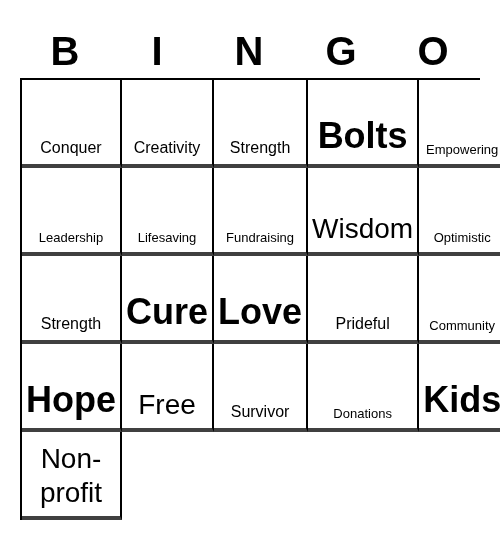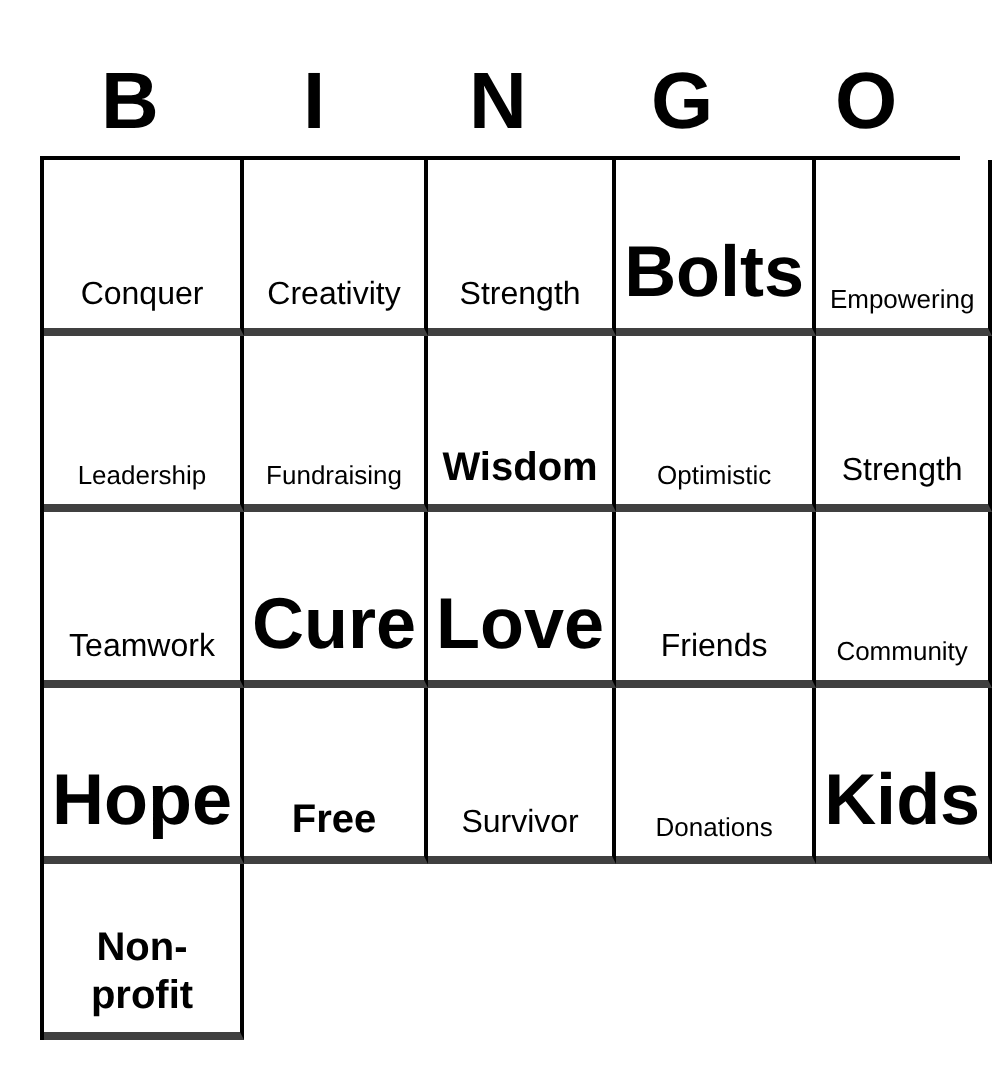--- a/index.html
+++ b/index.html
@@ -60,22 +60,22 @@
 
     .size-small {
       font-size: 13px;
     }
 
     .size-medium {
       font-size: 16px;
     }
 
     .size-large {
-      font-size: 20px;
-      font-weight: bold;
+      font-size: 28px;
+      font-weight: normal;
     }
 
     .size-xlarge {
       font-size: 36px;
       font-weight: bold;
     }
   </style>
 </head>
 <body>
 
@@ -100,42 +100,42 @@
       <div class="bingo-cell">
         <span class="cell-text size-xlarge">Bolts</span>
       </div>
       <div class="bingo-cell">
         <span class="cell-text size-small">Empowering</span>
       </div>
       <div class="bingo-cell">
         <span class="cell-text size-small">Leadership</span>
       </div>
       <div class="bingo-cell">
+        <span class="cell-text size-small">Lifesaving</span>
+      </div>
+      <div class="bingo-cell">
         <span class="cell-text size-small">Fundraising</span>
       </div>
       <div class="bingo-cell">
         <span class="cell-text size-large">Wisdom</span>
       </div>
       <div class="bingo-cell">
         <span class="cell-text size-small">Optimistic</span>
       </div>
       <div class="bingo-cell">
         <span class="cell-text size-medium">Strength</span>
       </div>
       <div class="bingo-cell">
-        <span class="cell-text size-medium">Teamwork</span>
-      </div>
-      <div class="bingo-cell">
         <span class="cell-text size-xlarge">Cure</span>
       </div>
       <div class="bingo-cell">
         <span class="cell-text size-xlarge">Love</span>
       </div>
       <div class="bingo-cell">
-        <span class="cell-text size-medium">Friends</span>
+        <span class="cell-text size-medium">Prideful</span>
       </div>
       <div class="bingo-cell">
         <span class="cell-text size-small">Community</span>
       </div>
       <div class="bingo-cell">
         <span class="cell-text size-xlarge">Hope</span>
       </div>
       <div class="bingo-cell">
         <span class="cell-text size-large">Free</span>
       </div>

